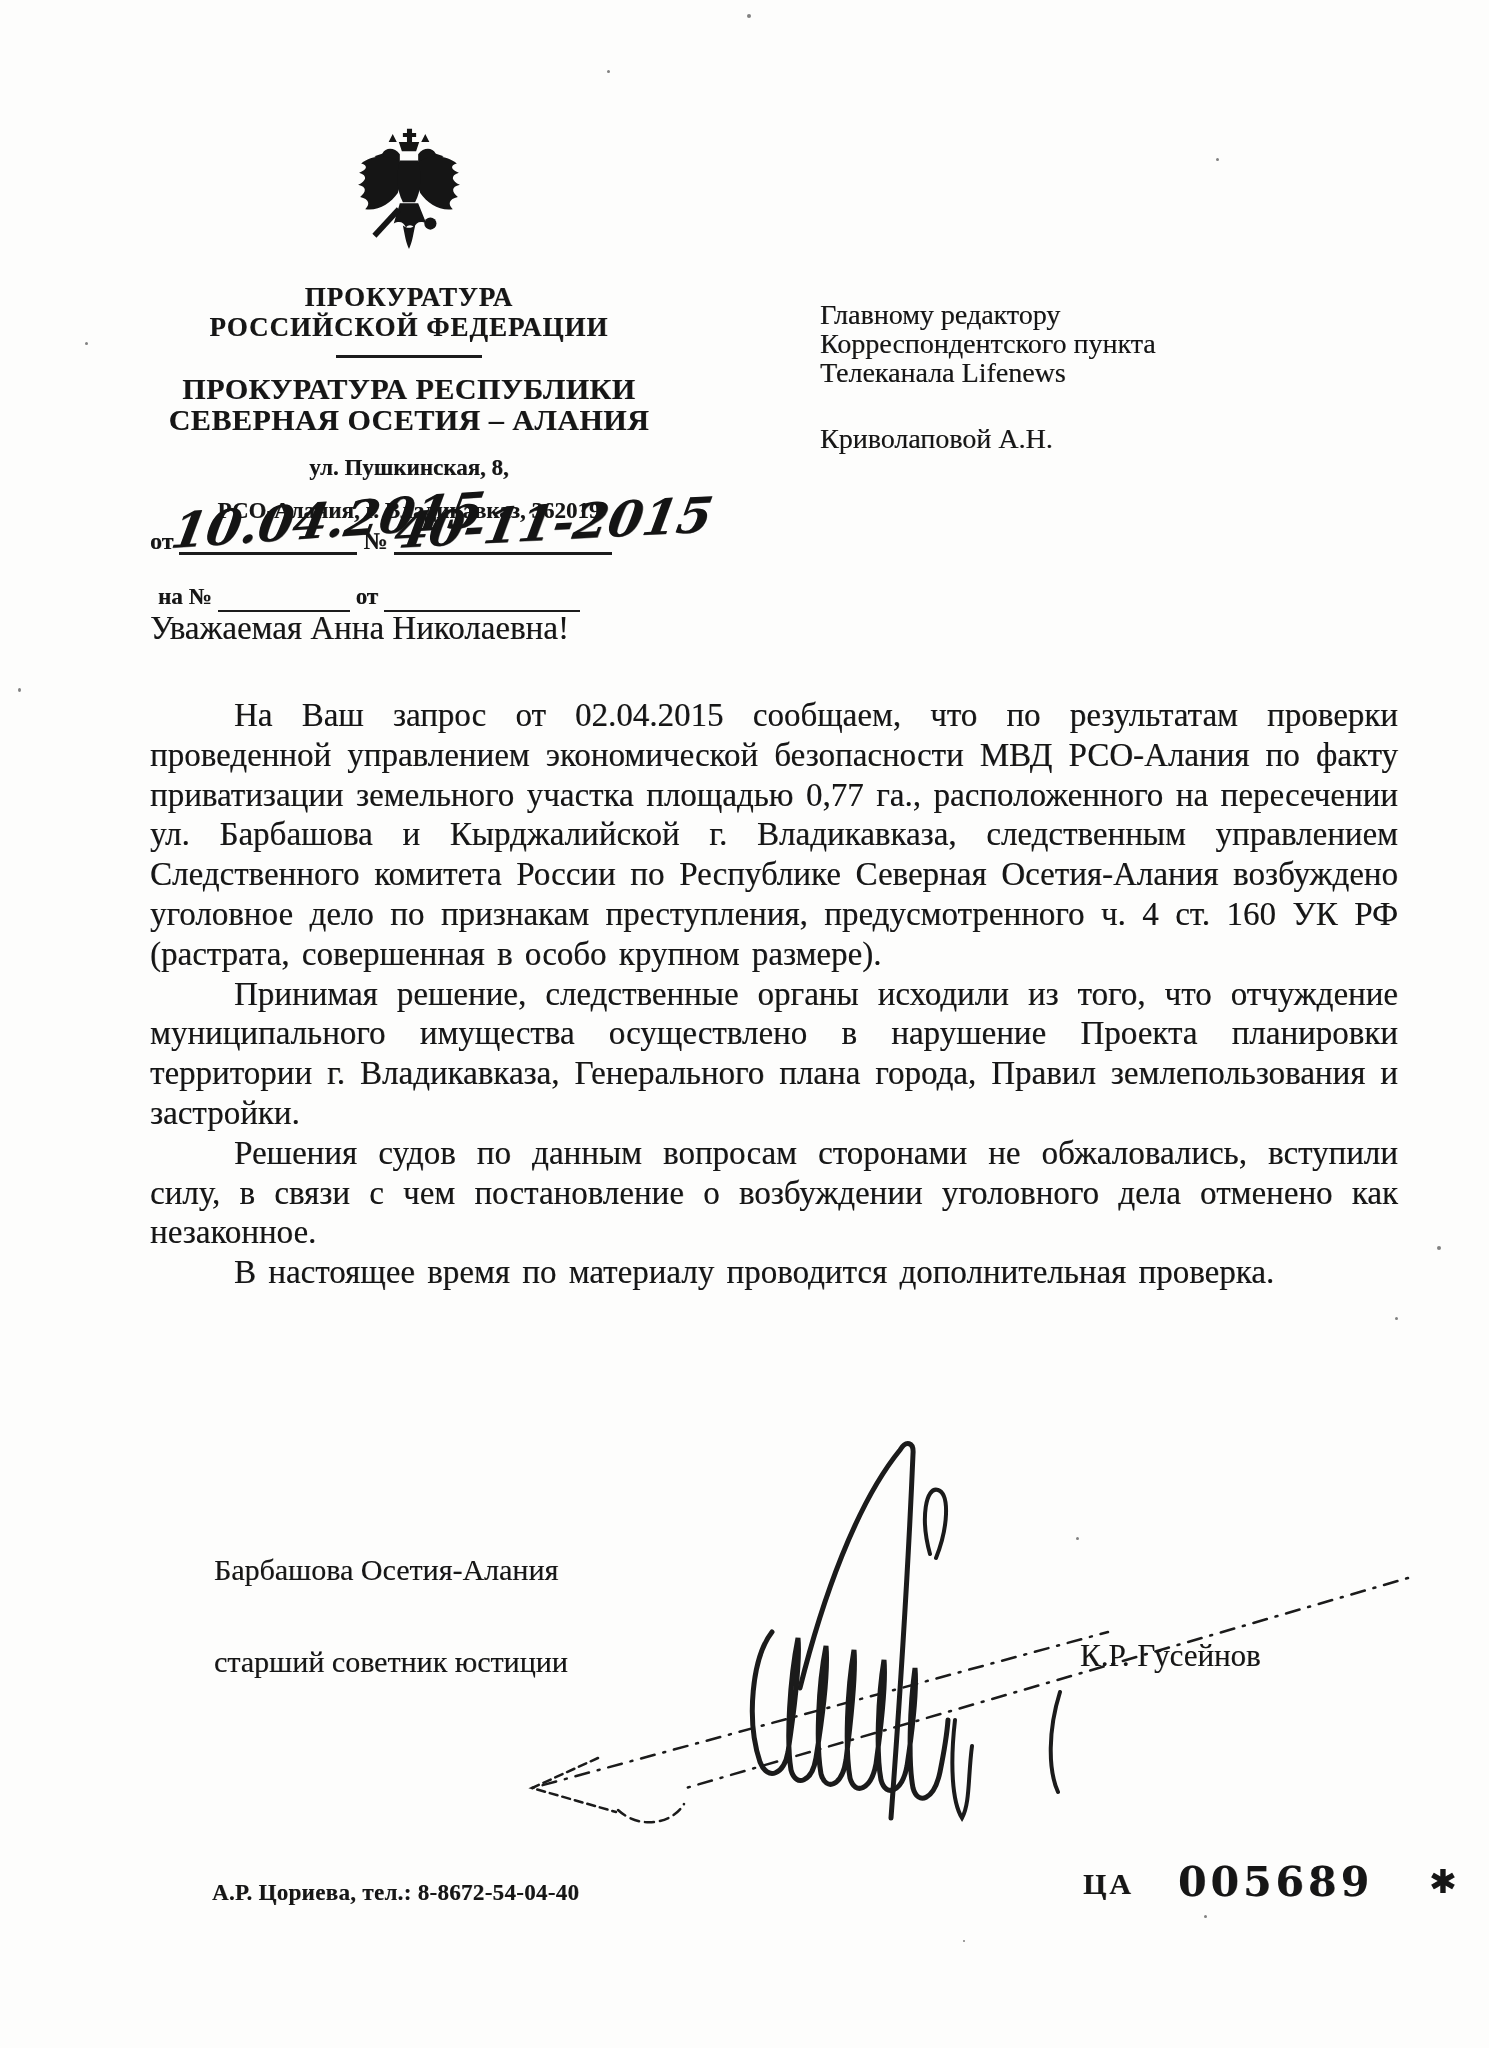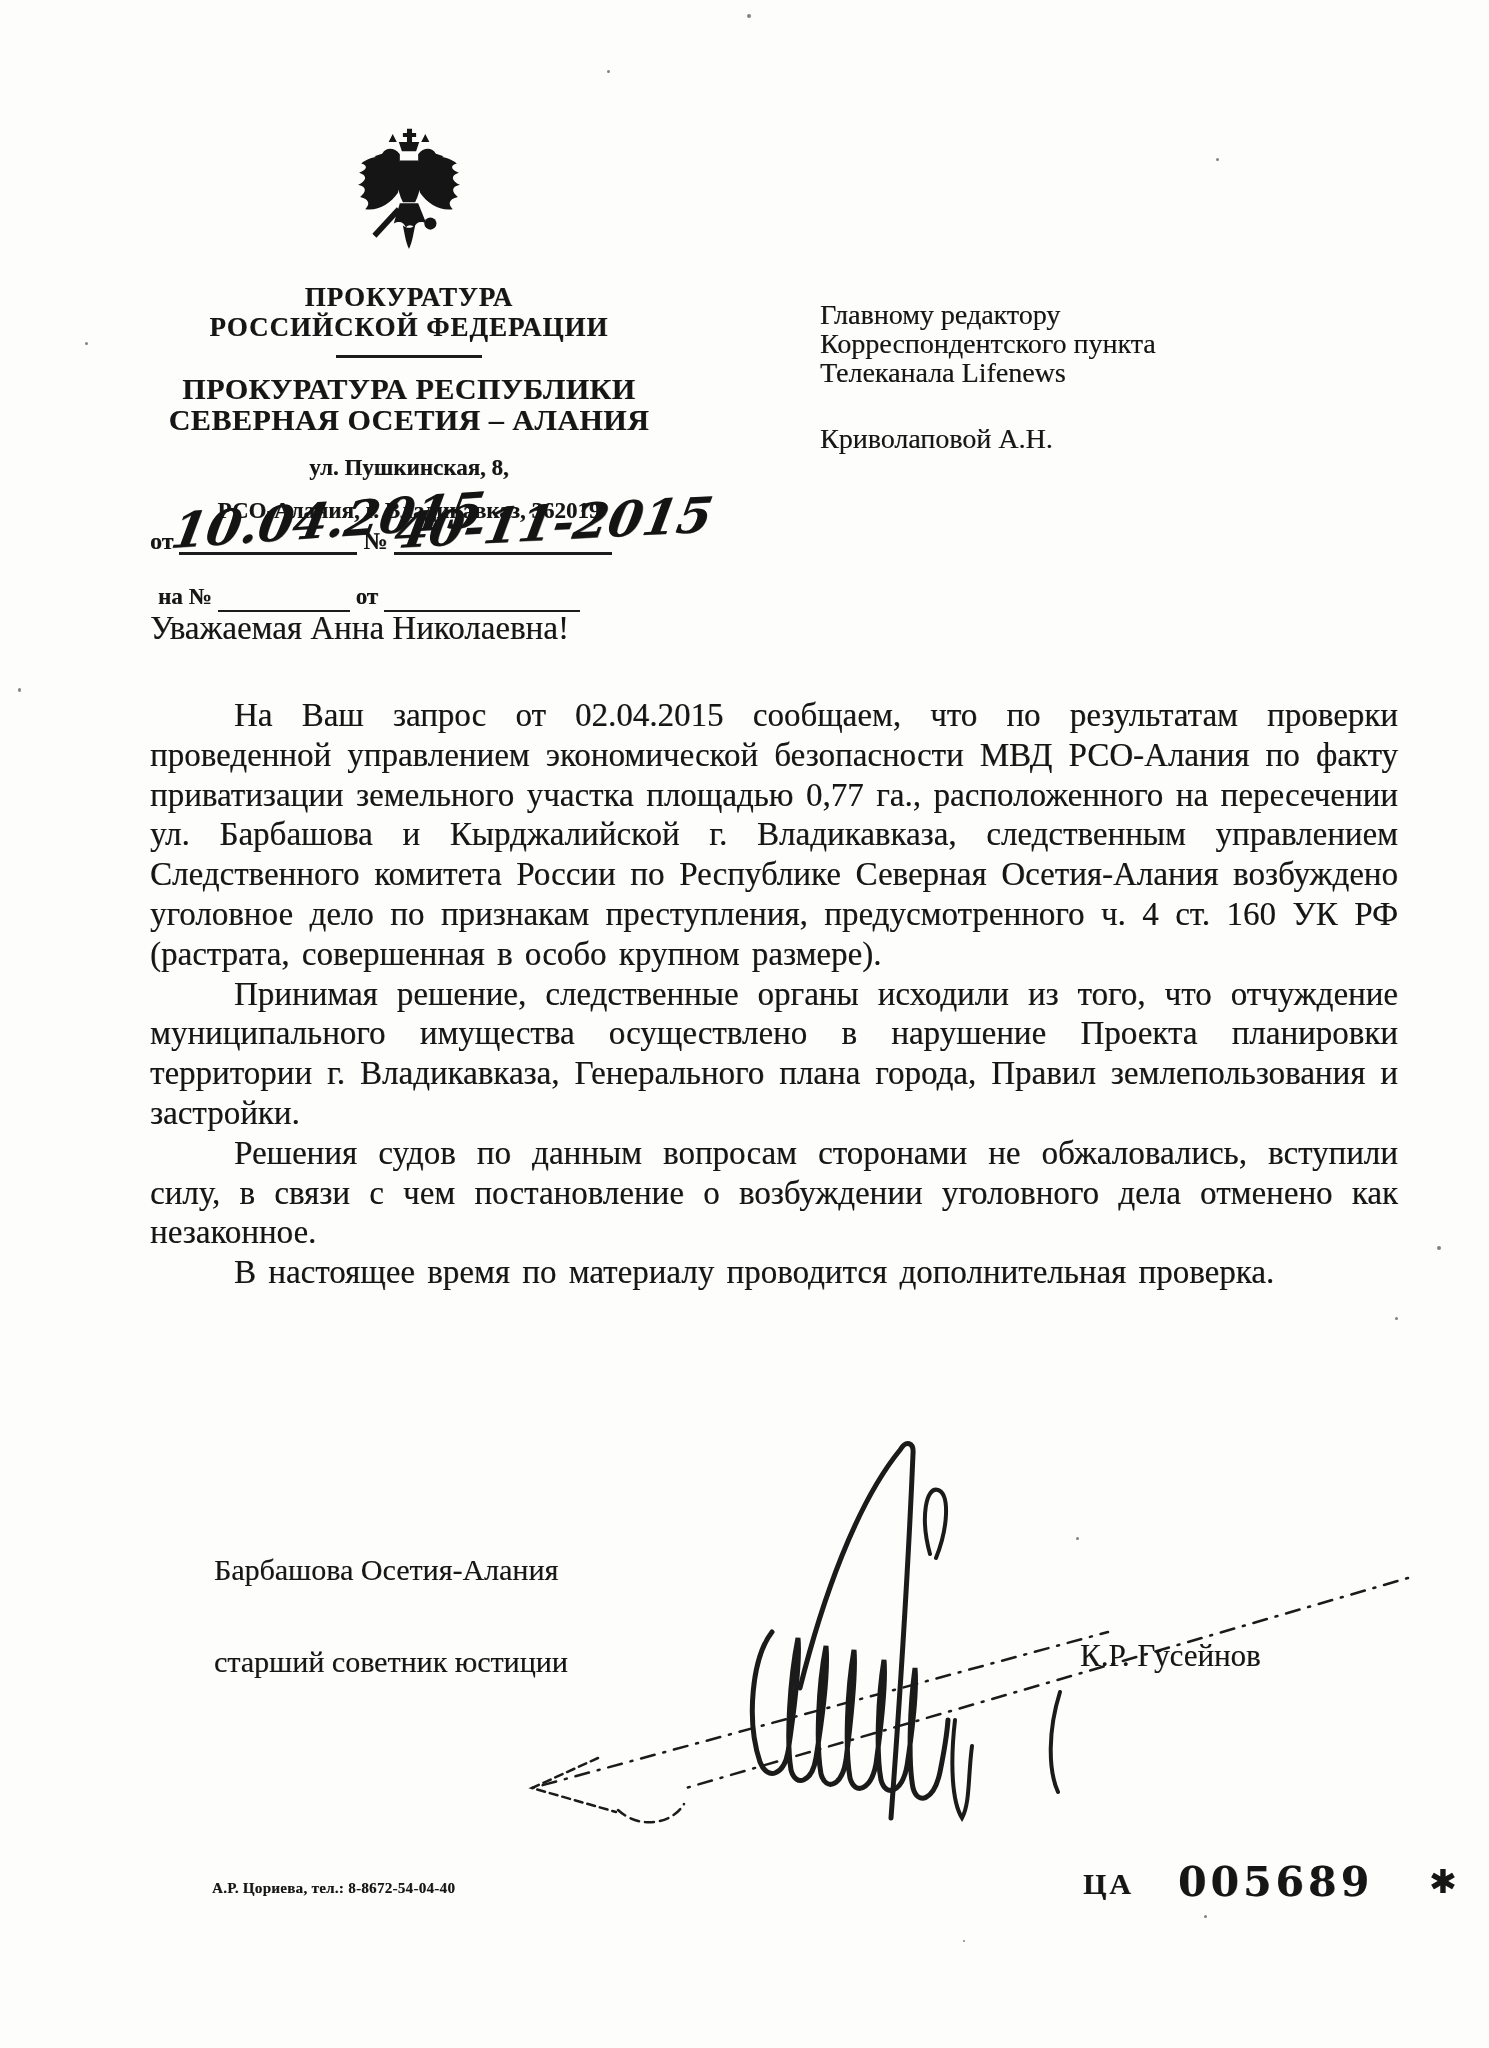--- a/index.html
+++ b/index.html
@@ -42,21 +42,21 @@
   .body-text{position:absolute;left:150px;top:696px;width:1248px;font-size:33px;line-height:39.8px;text-align:justify;}
   .body-text p{margin:0;text-indent:84px;word-spacing:4px;}
 
   
   .sig-position{position:absolute;left:214px;top:1553px;font-size:30px;line-height:33px;}
   .sig-rank{position:absolute;left:214px;top:1645px;font-size:30px;}
   .sig-name{position:absolute;left:1080px;top:1638px;font-size:31px;}
   .sig-scribble{position:absolute;left:500px;top:1420px;}
 
   
-  .executor{position:absolute;left:212px;top:1880px;font-size:15px;font-weight:bold;letter-spacing:.3px;}
+  .executor{position:absolute;left:212px;top:1880px;font-size:23px;font-weight:bold;letter-spacing:.3px;}
   .stamp{position:absolute;left:1083px;top:1858px;white-space:nowrap;}
   .stamp-prefix{font-size:30px;font-weight:bold;letter-spacing:3px;vertical-align:2px;}
   .stamp-number{font-family:"DejaVu Serif",serif;font-size:41px;font-weight:bold;letter-spacing:4px;margin-left:44px;}
   .stamp-star{font-family:"DejaVu Sans",sans-serif;font-size:33px;font-weight:bold;margin-left:56px;vertical-align:3px;}
 
   
   .speck{position:absolute;background:#3f3f3f;border-radius:50%;opacity:.65;}
 </style>
 </head>
 <body>

